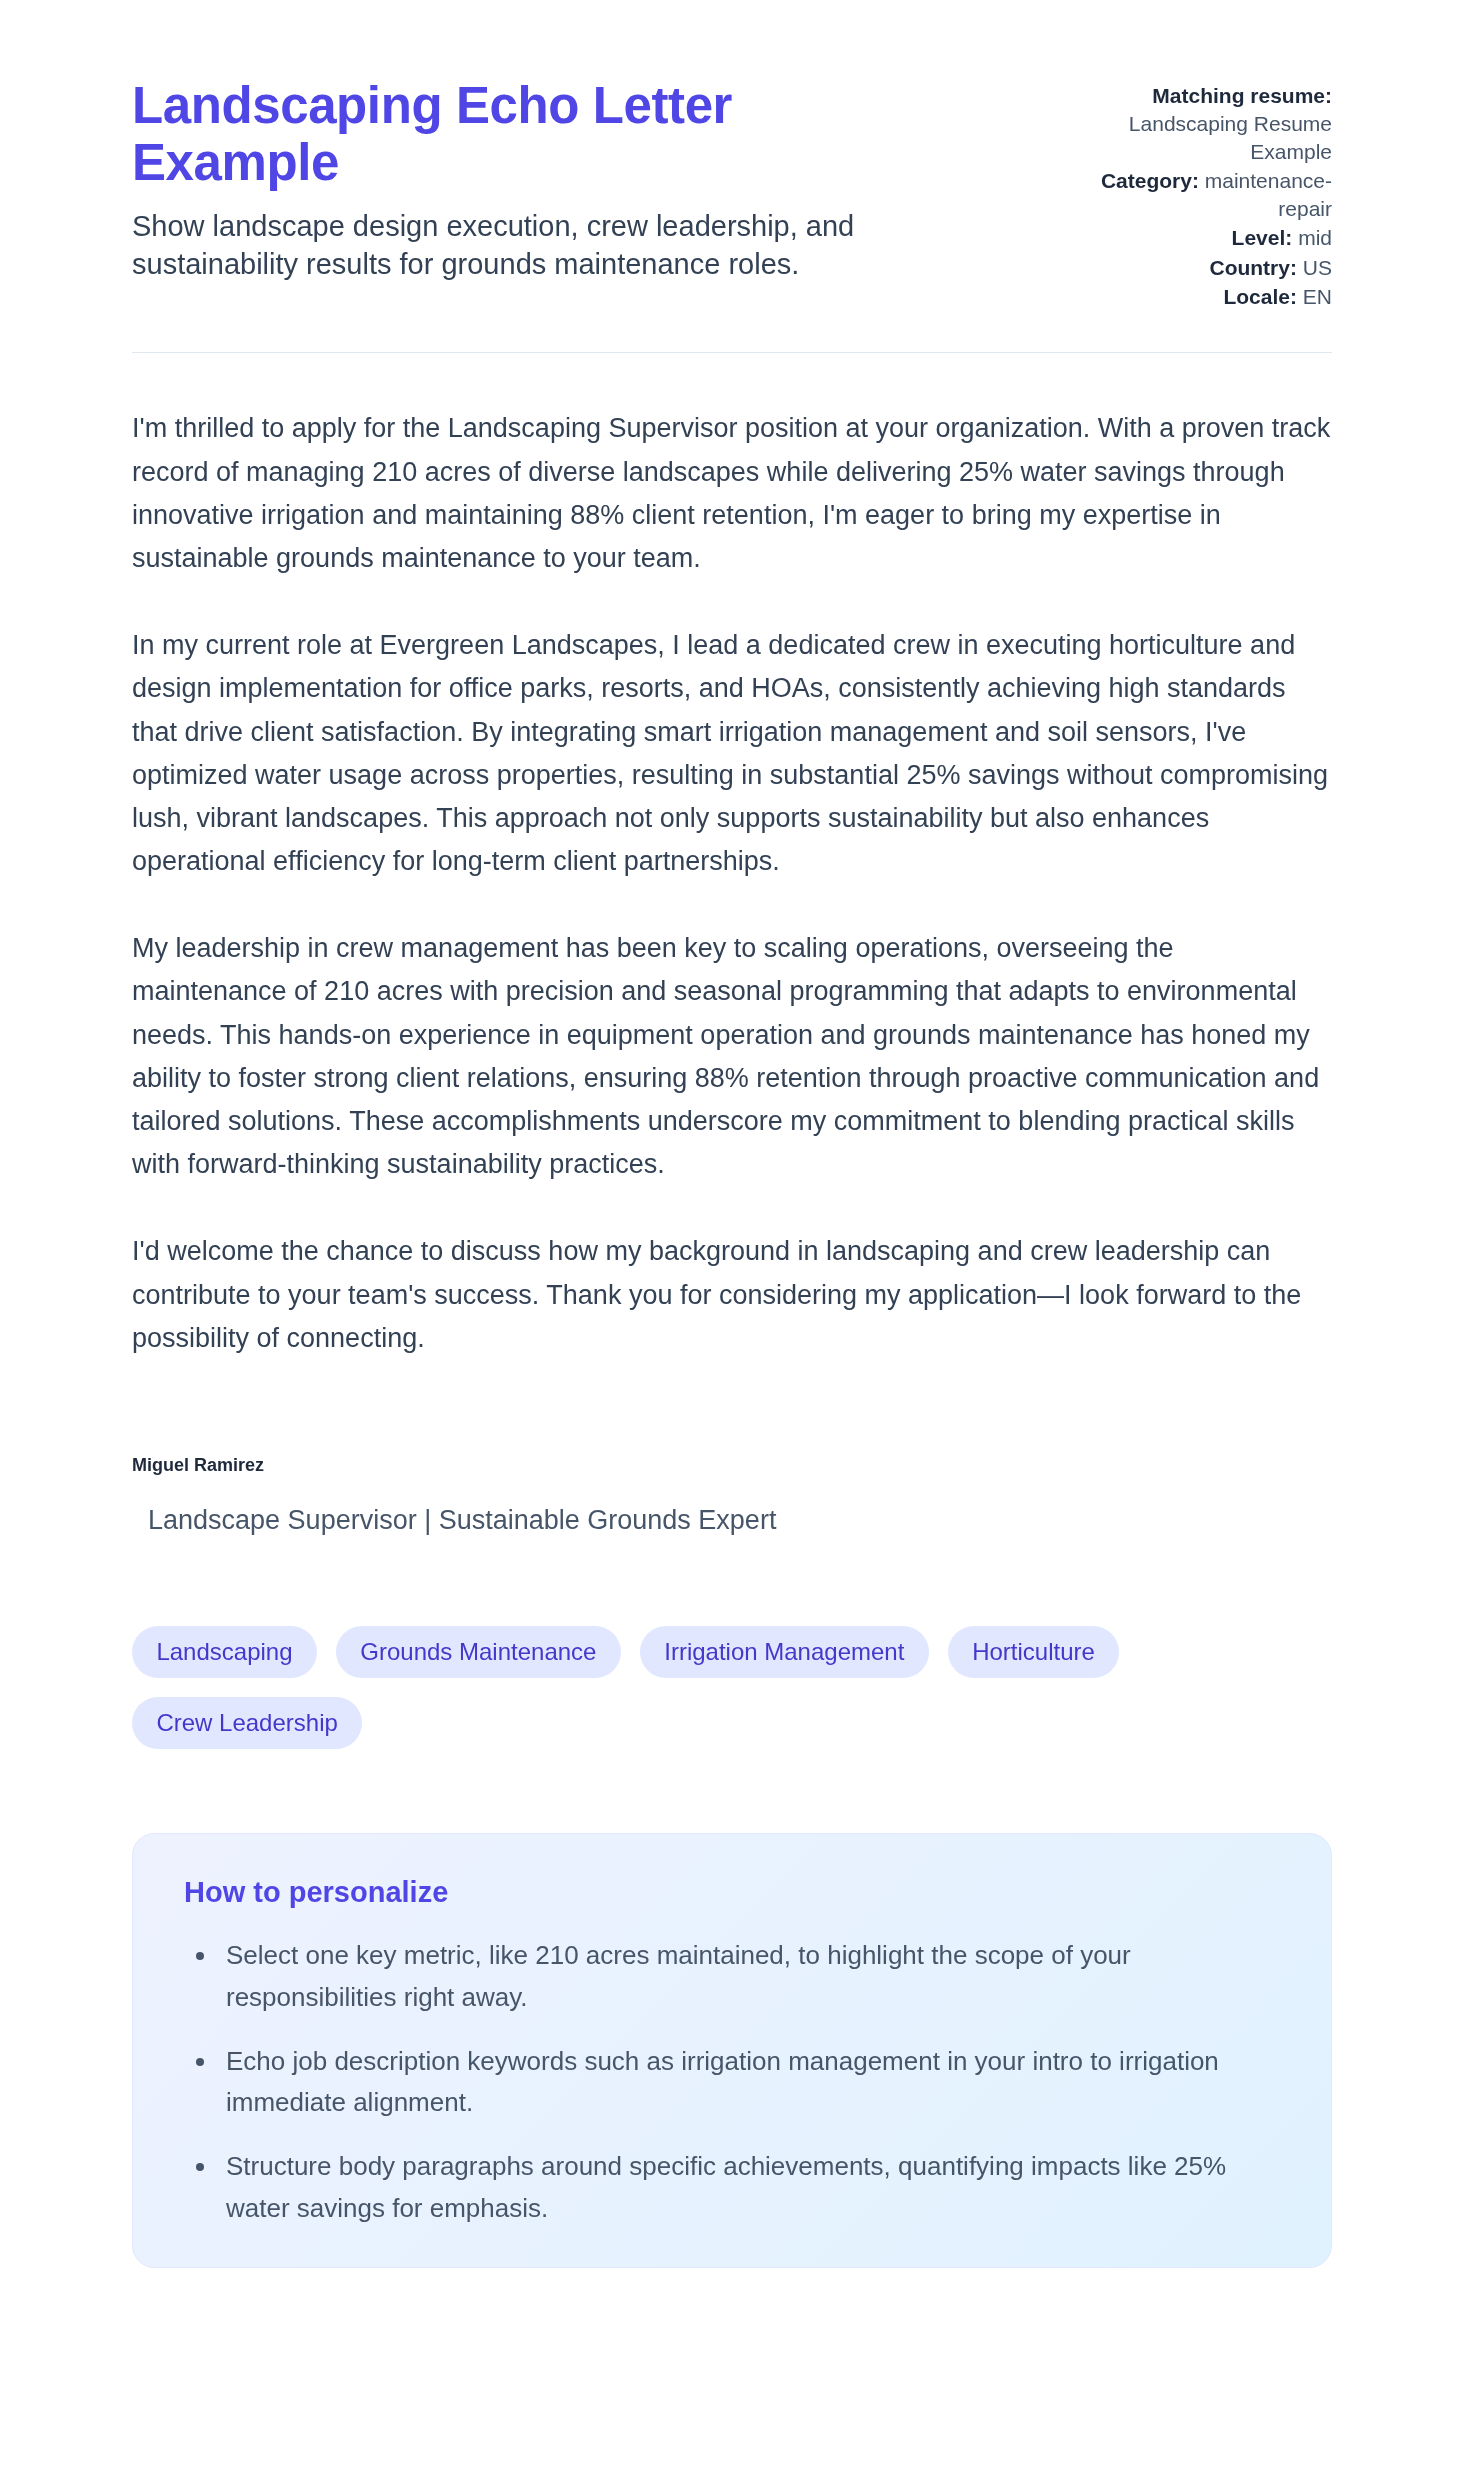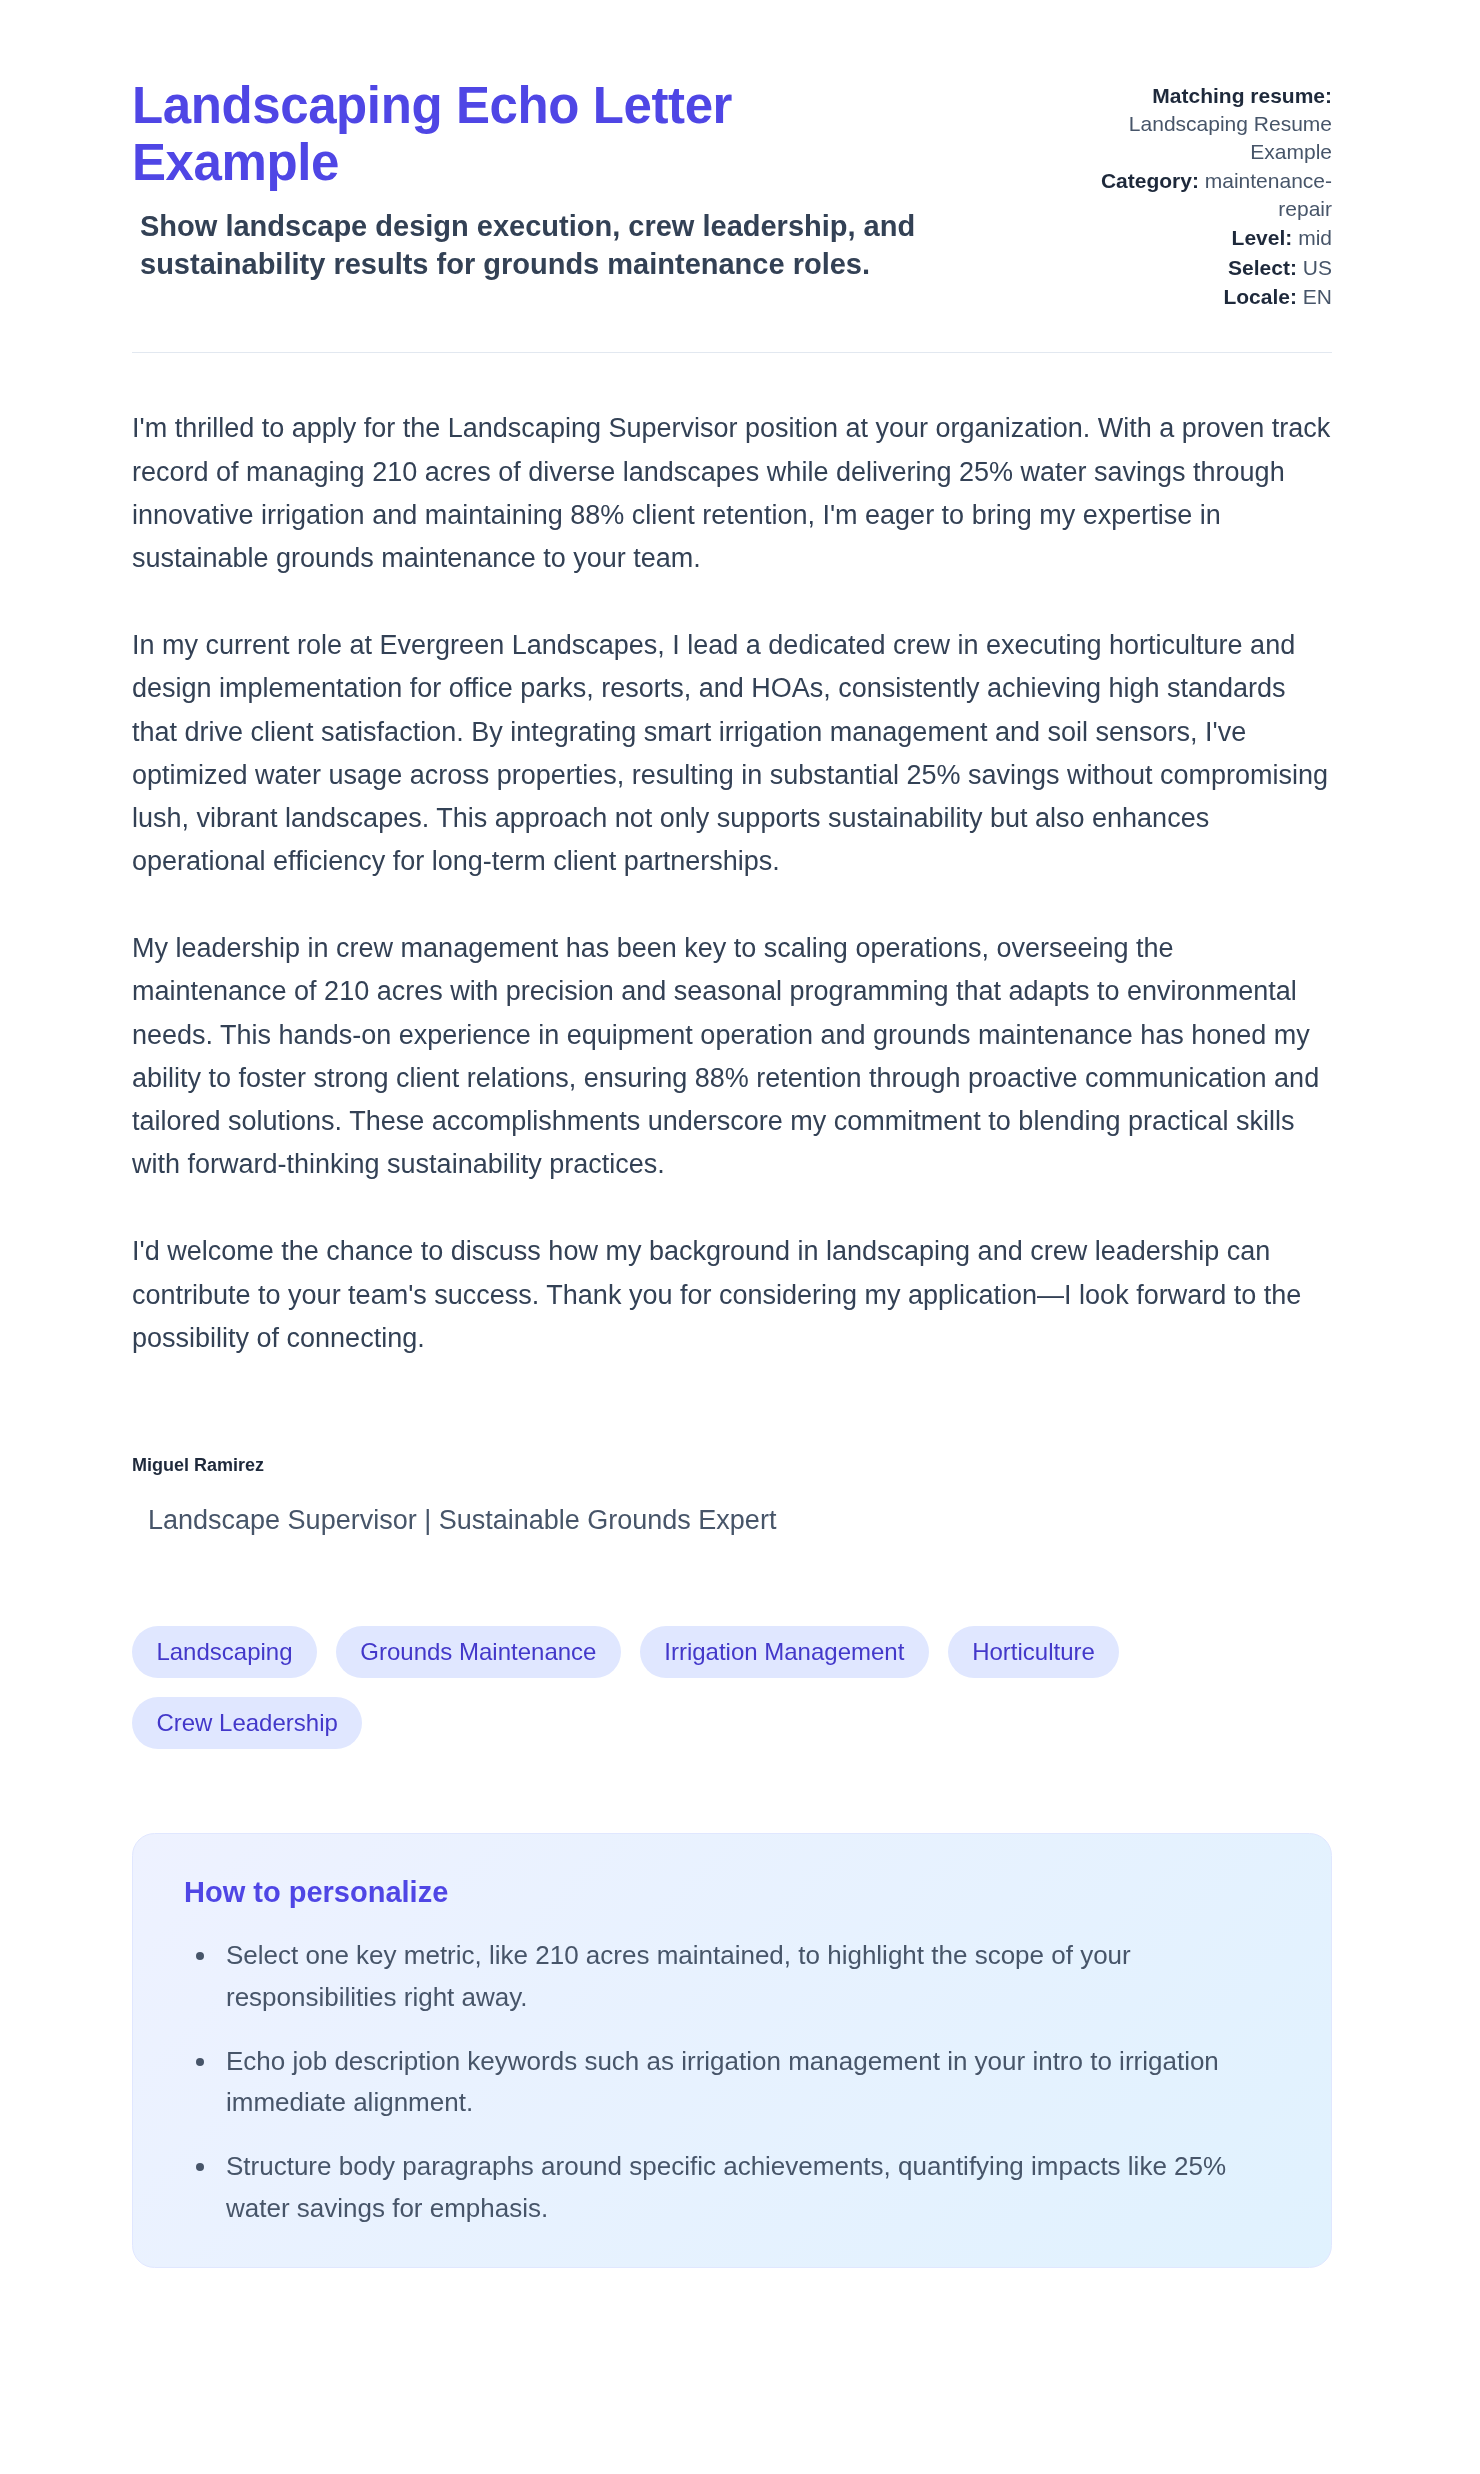--- a/index.html
+++ b/index.html
@@ -19,23 +19,23 @@
     color: var(--accent, #4f46e5);
     font-size: 51px;
     font-weight: 800;
     line-height: 1.12;
     letter-spacing: -0.4px;
     margin: 0 0 15.7px 0;
   }
   .page-subtitle {
     color: var(--heading-text, #334155);
     font-size: 29px;
-    font-weight: 700;
+    font-weight: 400;
     line-height: 1.32;
-    margin: 8px;
+    margin: 0;
   }
   .header-meta {
     width: 246px;
     text-align: right;
     font-size: 21px;
     line-height: 1.32;
     color: var(--muted-text, #475569);
     padding-top: 5.2px;
   }
   .meta-item { margin-bottom: 1.7px; }
@@ -104,21 +104,21 @@
       </div>
       <div class="meta-item">
         <span class="meta-label">Category:</span>
         <span class="meta-value">maintenance-repair</span>
       </div>
       <div class="meta-item">
         <span class="meta-label">Level:</span>
         <span class="meta-value">mid</span>
       </div>
       <div class="meta-item">
-        <span class="meta-label">Select:</span>
+        <span class="meta-label">Country:</span>
         <span class="meta-value">US</span>
       </div>
       <div class="meta-item">
         <span class="meta-label">Locale:</span>
         <span class="meta-value">EN</span>
       </div>
     </aside>
   </header>
 
   <hr class="divider">

